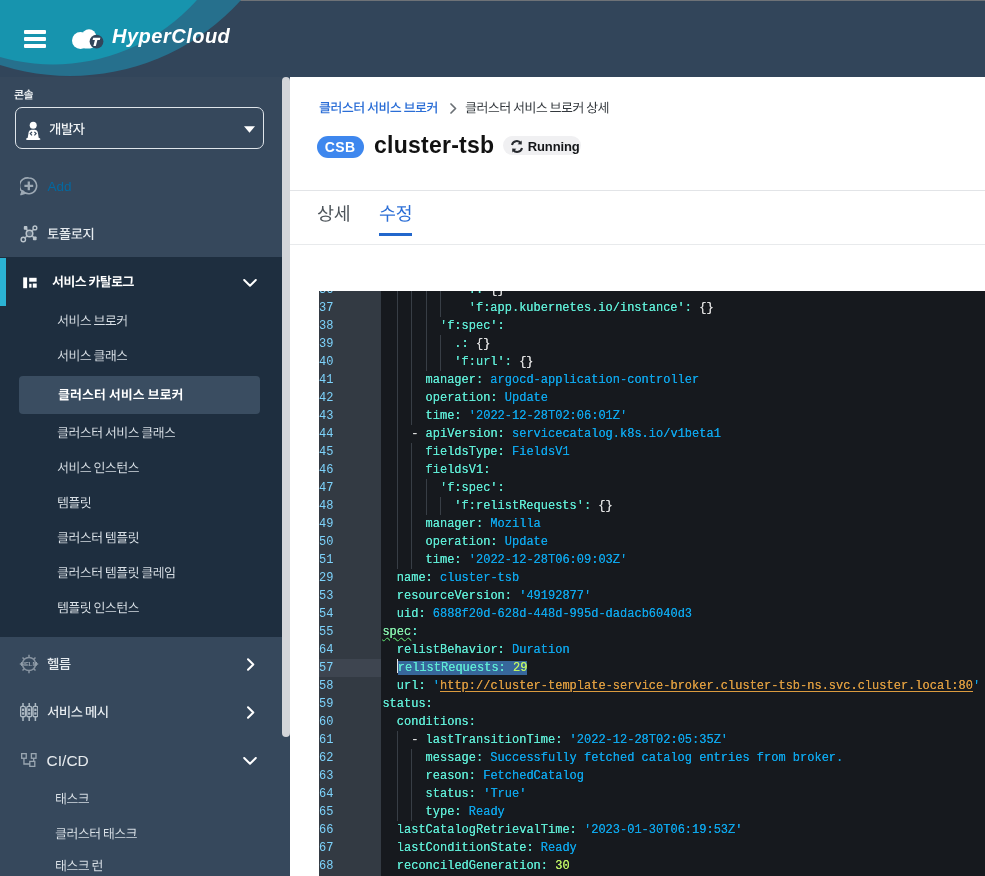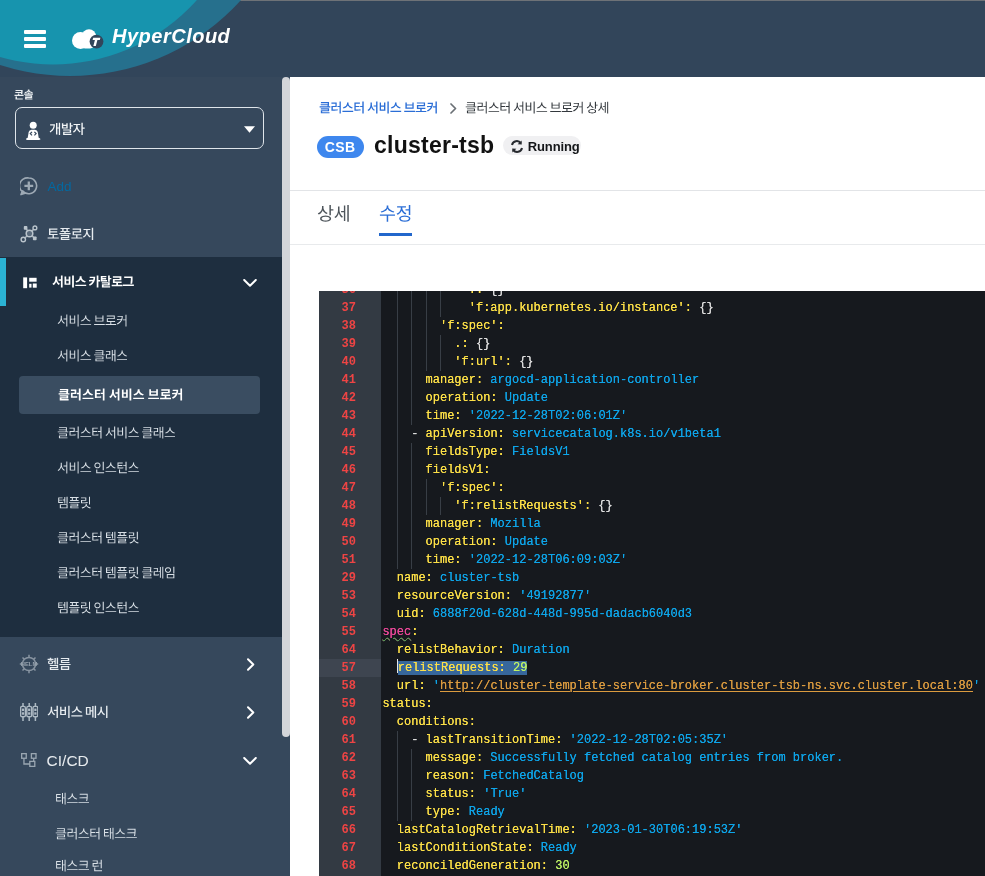--- a/index.html
+++ b/index.html
@@ -16,31 +16,31 @@
 #dropdown{position:absolute;left:15px;top:107px;width:249px;height:42px;border:1.4px solid #DFE5EA;border-radius:7px}
 #thumb{position:absolute;left:282px;top:77px;width:7.5px;height:660px;background:#D3D5D9;border-radius:4px}
 #csb{position:absolute;left:317px;top:135.5px;width:46.5px;height:22.5px;border-radius:11.5px;background:#3E87EE;color:#fff;font-size:14px;font-weight:bold;text-align:center;line-height:22.5px;letter-spacing:0.4px}
 #title{position:absolute;left:374px;top:131.5px;font-size:23px;font-weight:700;color:#121212;letter-spacing:0.25px}
 #running{position:absolute;left:503px;top:136px;width:78px;height:18.5px;border-radius:9.5px;background:#F0F0F2}
 .hline{position:absolute;left:289.5px;width:695.5px;height:1px;background:#E2E4E7}
 #tabul{position:absolute;left:379px;top:233px;width:33px;height:3px;background:#2267CC}
 #editor{position:absolute;left:319px;top:291px;width:666px;height:585px;background:#16191E;overflow:hidden;font-family:"Liberation Mono",monospace;font-size:12px;line-height:18px}
 #gutter{position:absolute;left:0;top:0;width:62px;height:585px;background:#333A43}
 #gact{position:absolute;left:0;width:62px;height:18px;background:#3E4550}
-#nums{position:absolute;left:0;width:37px;text-align:right;color:#ef4444;font-weight:bold}
+#nums{position:absolute;left:0;width:37px;color:#7dd3fc;font-weight:normal}
 #code{position:absolute;left:63.4px;white-space:pre;text-shadow:0 0 0.6px currentcolor}
 .cl{height:18px}
 .iu{display:inline-block;width:14.4px;height:18px;vertical-align:top;border-left:1px solid #383E46}
 .iu0{border-left:none}
-.k{color:#fde047}
+.k{color:#5eead4}
 .v{color:#0ea5e9}
 .vu{color:#DB9B3F;text-decoration:underline;text-underline-offset:2px}
 .n{color:#bef264}
 .w{color:#DEDEDE}
-.sq{color:#ec4899;text-decoration:underline wavy #3FAE4A 1px;text-underline-offset:2px}
+.sq{color:#86efac;text-decoration:underline wavy #3FAE4A 1px;text-underline-offset:2px}
 .sel{background:#37679B}
 .cur{display:inline-block;width:0;height:14px;border-left:1.5px solid #E8E8E8;vertical-align:-2px}
 </style></head>
 <body>
 <div id="header"></div>
 <svg width="300" height="77" viewBox="0 0 300 77" xmlns="http://www.w3.org/2000/svg" class="abs" style="left:0px;top:0px">
   <circle cx="70" cy="-154.5" r="230.5" fill="#26708D"></circle>
   <circle cx="53" cy="-128.3" r="192.8" fill="#1794AE"></circle>
   </svg>
 <div class="hbar" style="top:30px"></div>

